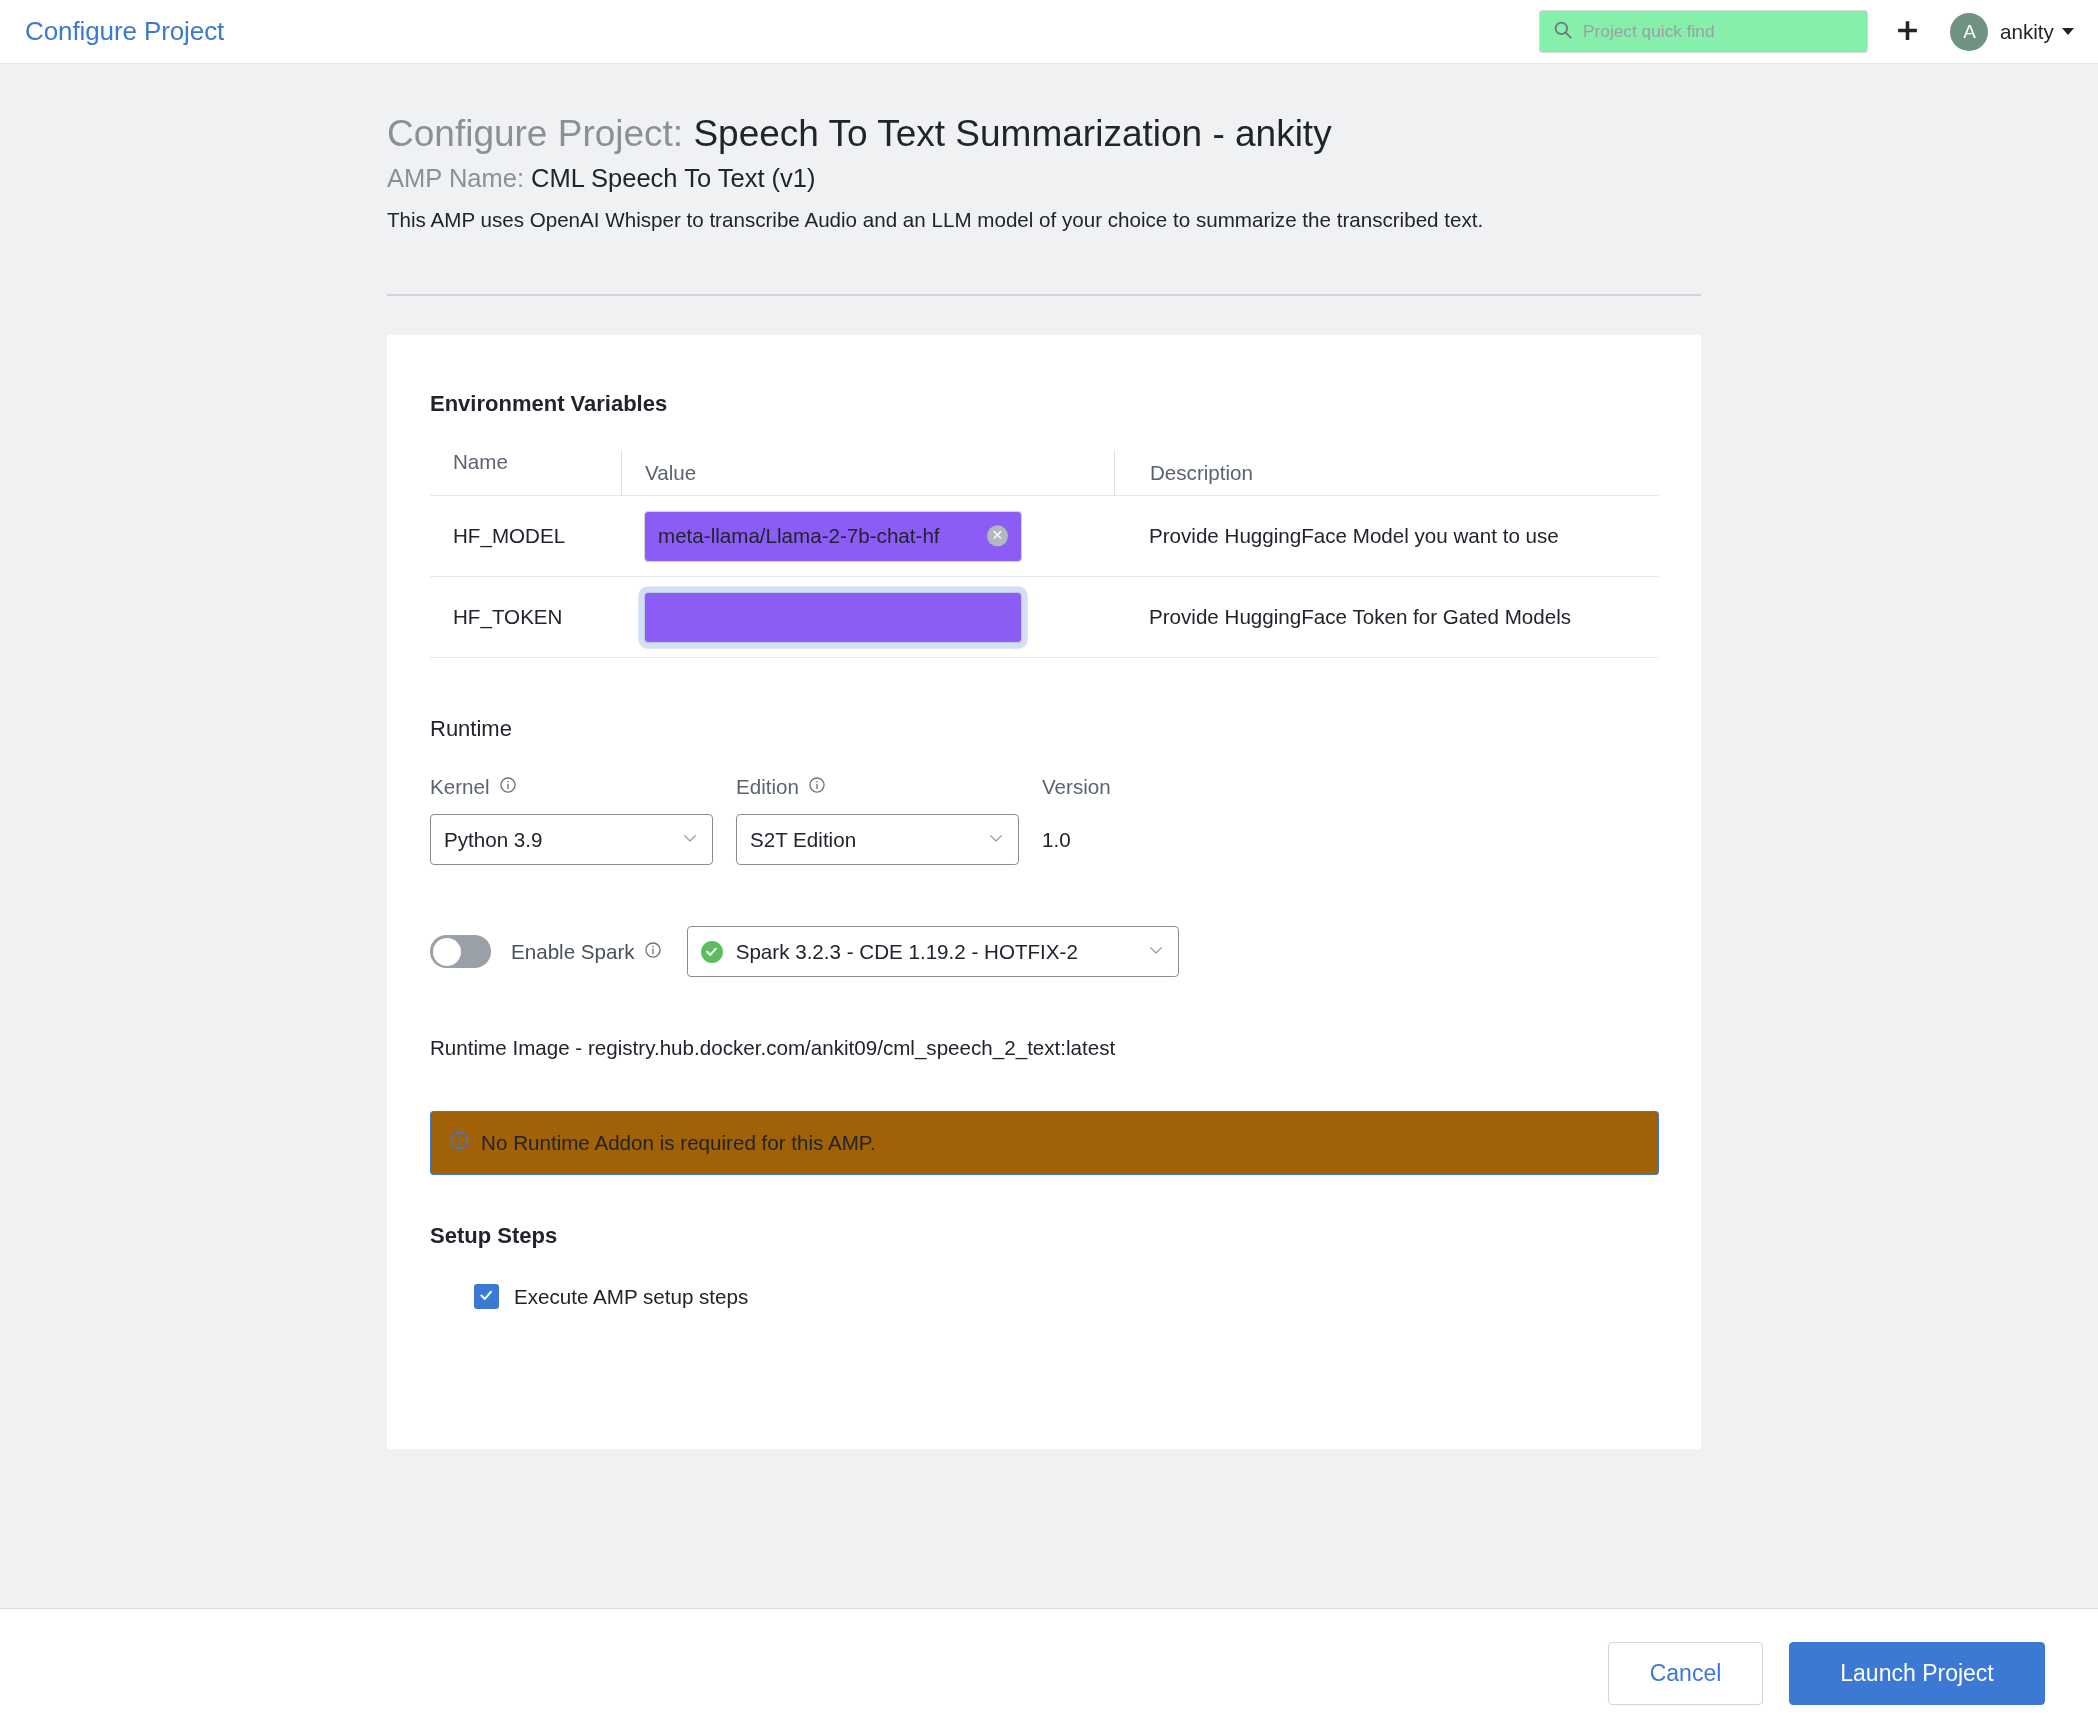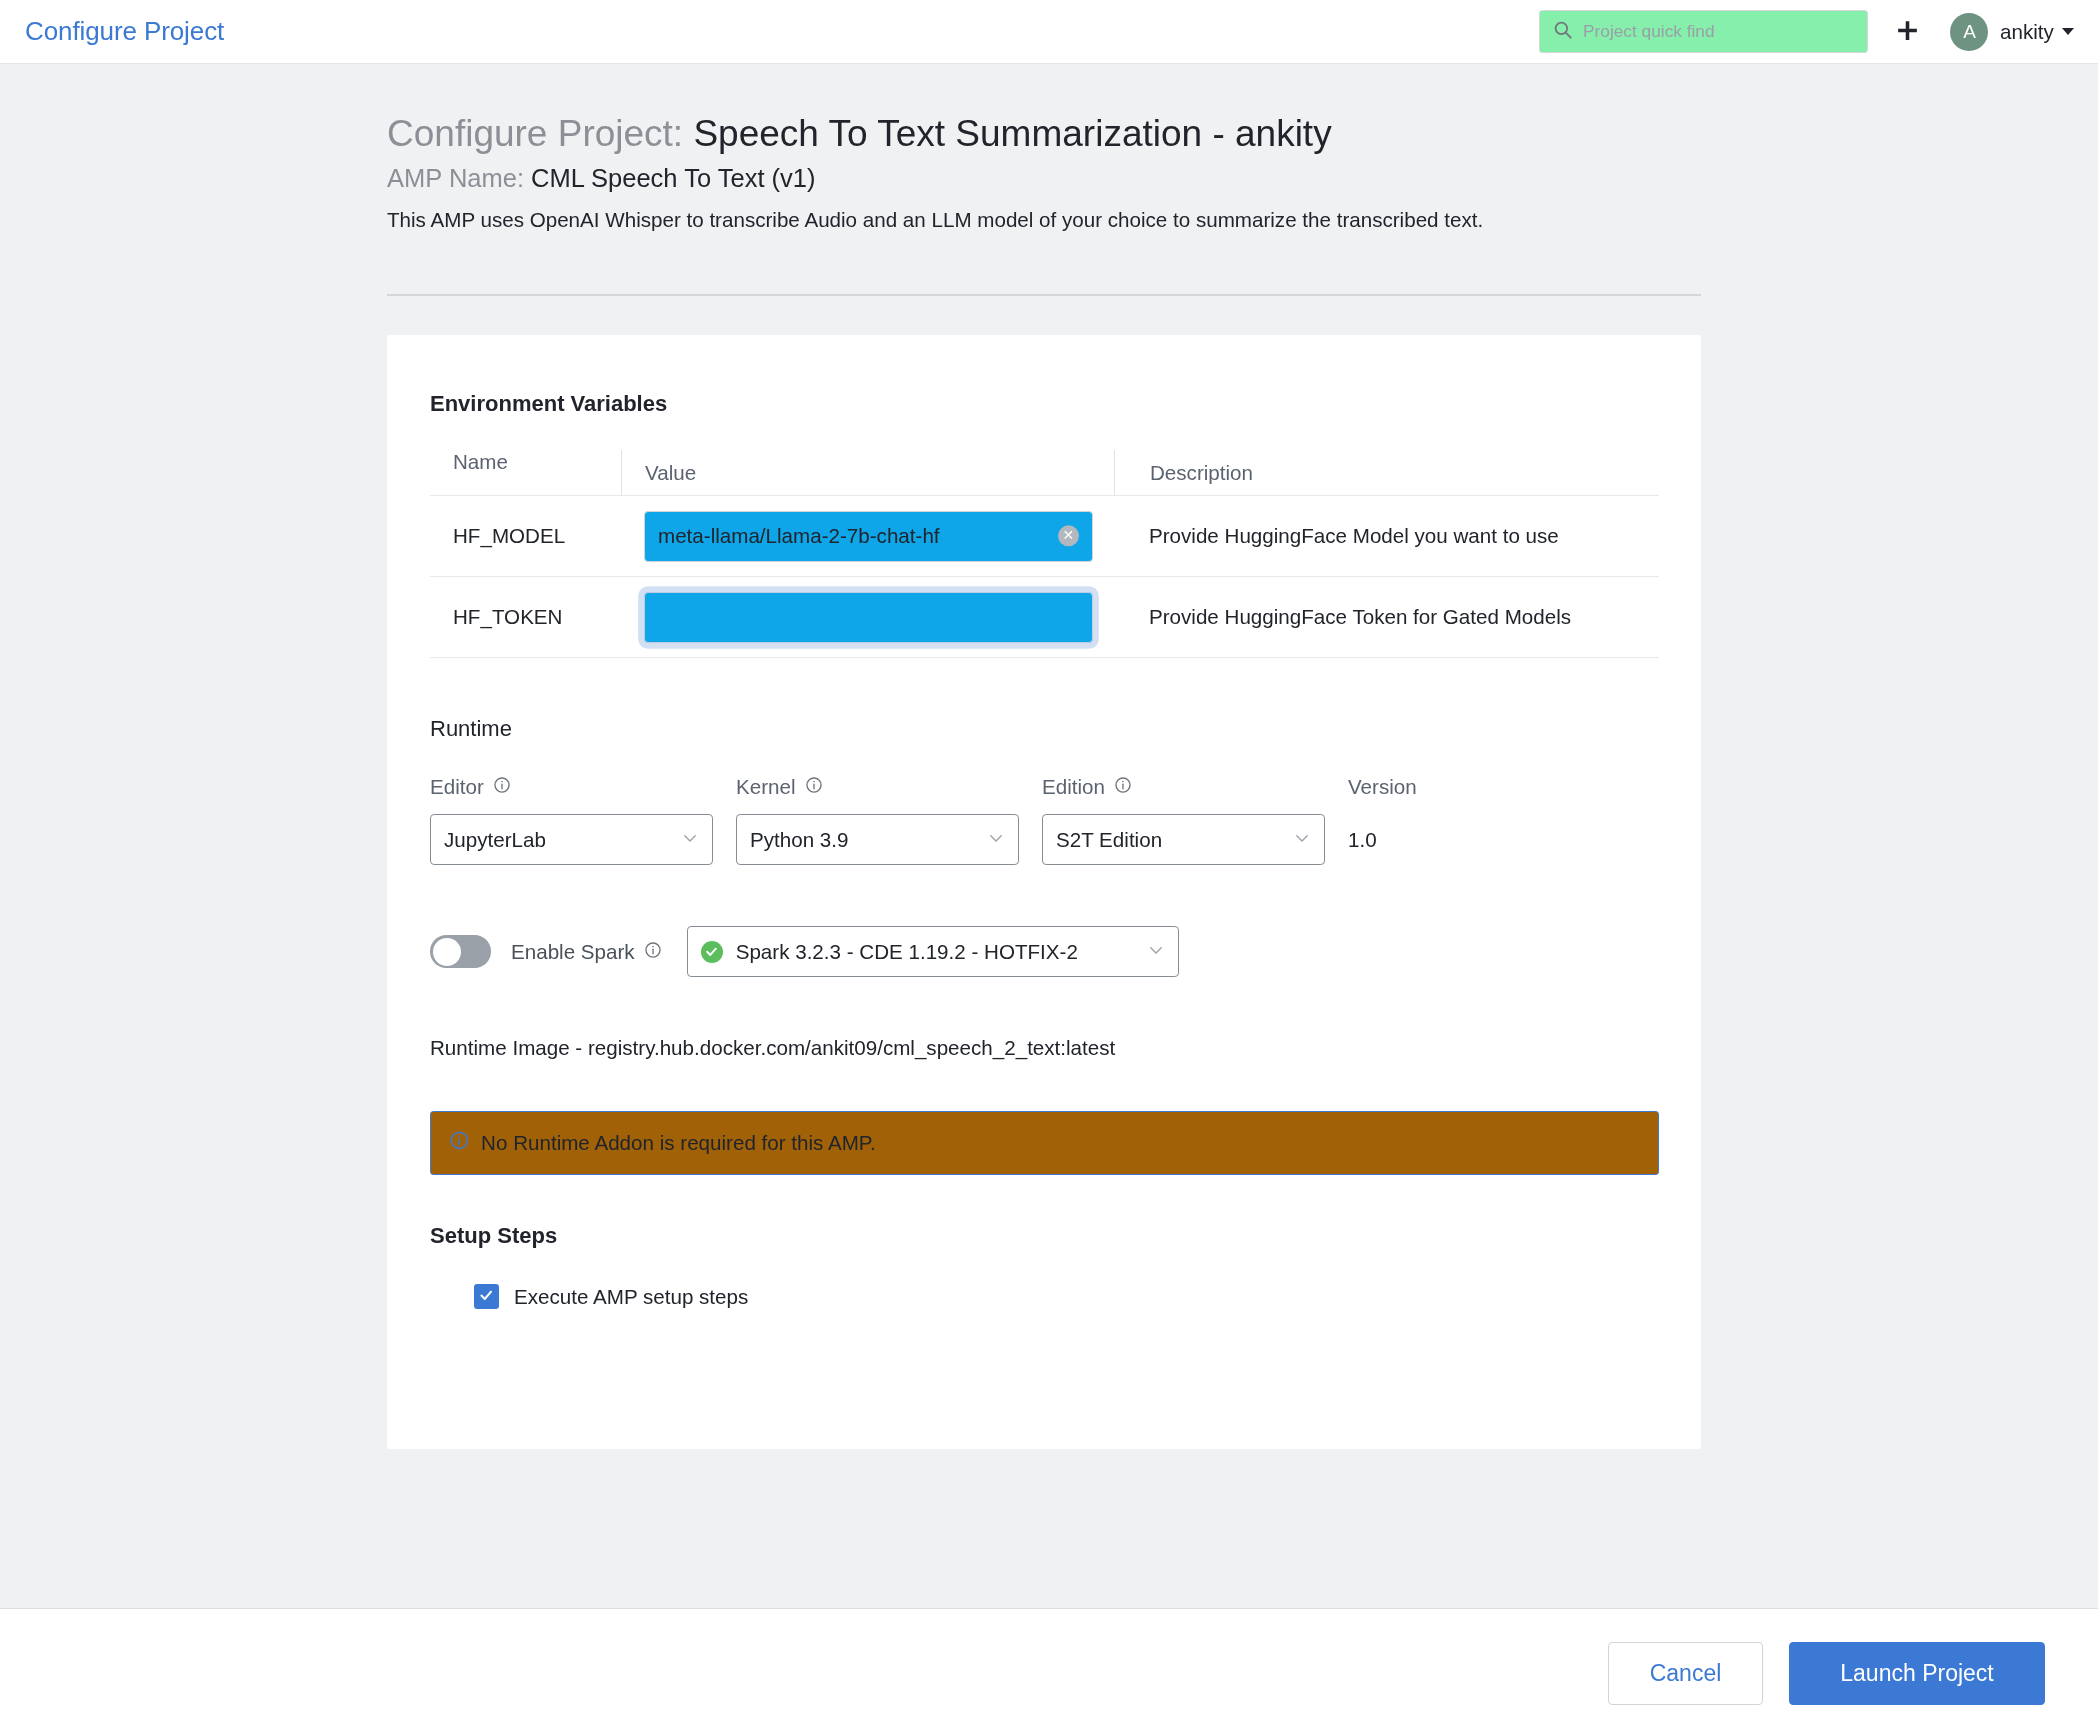--- a/index.html
+++ b/index.html
@@ -103,22 +103,22 @@
   .col-value { width: 493px; padding-left: 23px; border-left: 0.8px solid #dfe1e4; height: 100%; display: flex; align-items: center;}
   .col-desc { flex: 1; padding-left: 35px; border-left: 0.8px solid #dfe1e4; height: 100%; display: flex; align-items: center;}
   .env-row {
     display: flex; align-items: center; min-height: 81px;
     border-bottom: 1.6px solid #e7e9eb; font-size: 20.6px; color: #21242b;
   }
   .env-row .col-name { color: #21242b; }
   .env-row .col-value { border-left: 0; }
   .env-row .col-desc { border-left: 0; color: #21242b; }
   .txt-input {
-    position: relative; width: 449px; height: 51px;
-    border: 0.8px solid #d1d4d8; border-radius: 4.1px; background: #0ea5e9;
+    position: relative; width: 378px; height: 51px;
+    border: 0.8px solid #d1d4d8; border-radius: 4.1px; background: #8b5cf6;
     display: flex; align-items: center; padding: 0 41px 0 13px; justify-content: flex-end;
   }
   .txt-input input {
     border: 0; outline: 0; width: 100%; font-size: 20.6px;
     font-family: "Liberation Sans", sans-serif; color: #21242b; background: transparent;
   }
   .clear-btn {
     position: absolute; right: 13px; top: 50%; transform: translateY(-50%);
     width: 21.4px; height: 21.4px; border-radius: 50%; background: #b3b8bf;
     color: #fff; font-size: 14px; line-height: 21.4px; text-align: center;
@@ -276,40 +276,20 @@
               <input type="text" value="" style="">
             </div>
           </div>
           <div class="col-desc">Provide HuggingFace Token for Gated Models</div>
         </div>
       </div>
 
       <div class="runtime-title">Runtime</div>
 
       <div class="runtime-fields">
-        <div class="field">
-          <div class="field-label">
-            <span>Editor</span>
-            <span class="info-i">
-              <svg width="18" height="18" viewBox="0 0 24 24" fill="none" stroke="#70757c" stroke-width="1.8">
-                  <circle cx="12" cy="12" r="9.4"></circle>
-                  <line x1="12" y1="11" x2="12" y2="17" stroke-linecap="round"></line>
-                  <circle cx="12" cy="7.4" r="1.1" fill="#70757c" stroke="none"></circle>
-                </svg>
-            </span>
-          </div>
-          <div class="select">
-            <span>JupyterLab</span>
-            <span class="chev">
-              <svg width="18" height="18" viewBox="0 0 24 24" fill="none" stroke="#9aa0a8" stroke-width="1.8">
-                  <polyline points="5,9 12,16 19,9" stroke-linecap="round" stroke-linejoin="round"></polyline>
-                </svg>
-            </span>
-          </div>
-        </div>
 
         <div class="field">
           <div class="field-label">
             <span>Kernel</span>
             <span class="info-i">
               <svg width="18" height="18" viewBox="0 0 24 24" fill="none" stroke="#70757c" stroke-width="1.8">
                   <circle cx="12" cy="12" r="9.4"></circle>
                   <line x1="12" y1="11" x2="12" y2="17" stroke-linecap="round"></line>
                   <circle cx="12" cy="7.4" r="1.1" fill="#70757c" stroke="none"></circle>
                 </svg>

